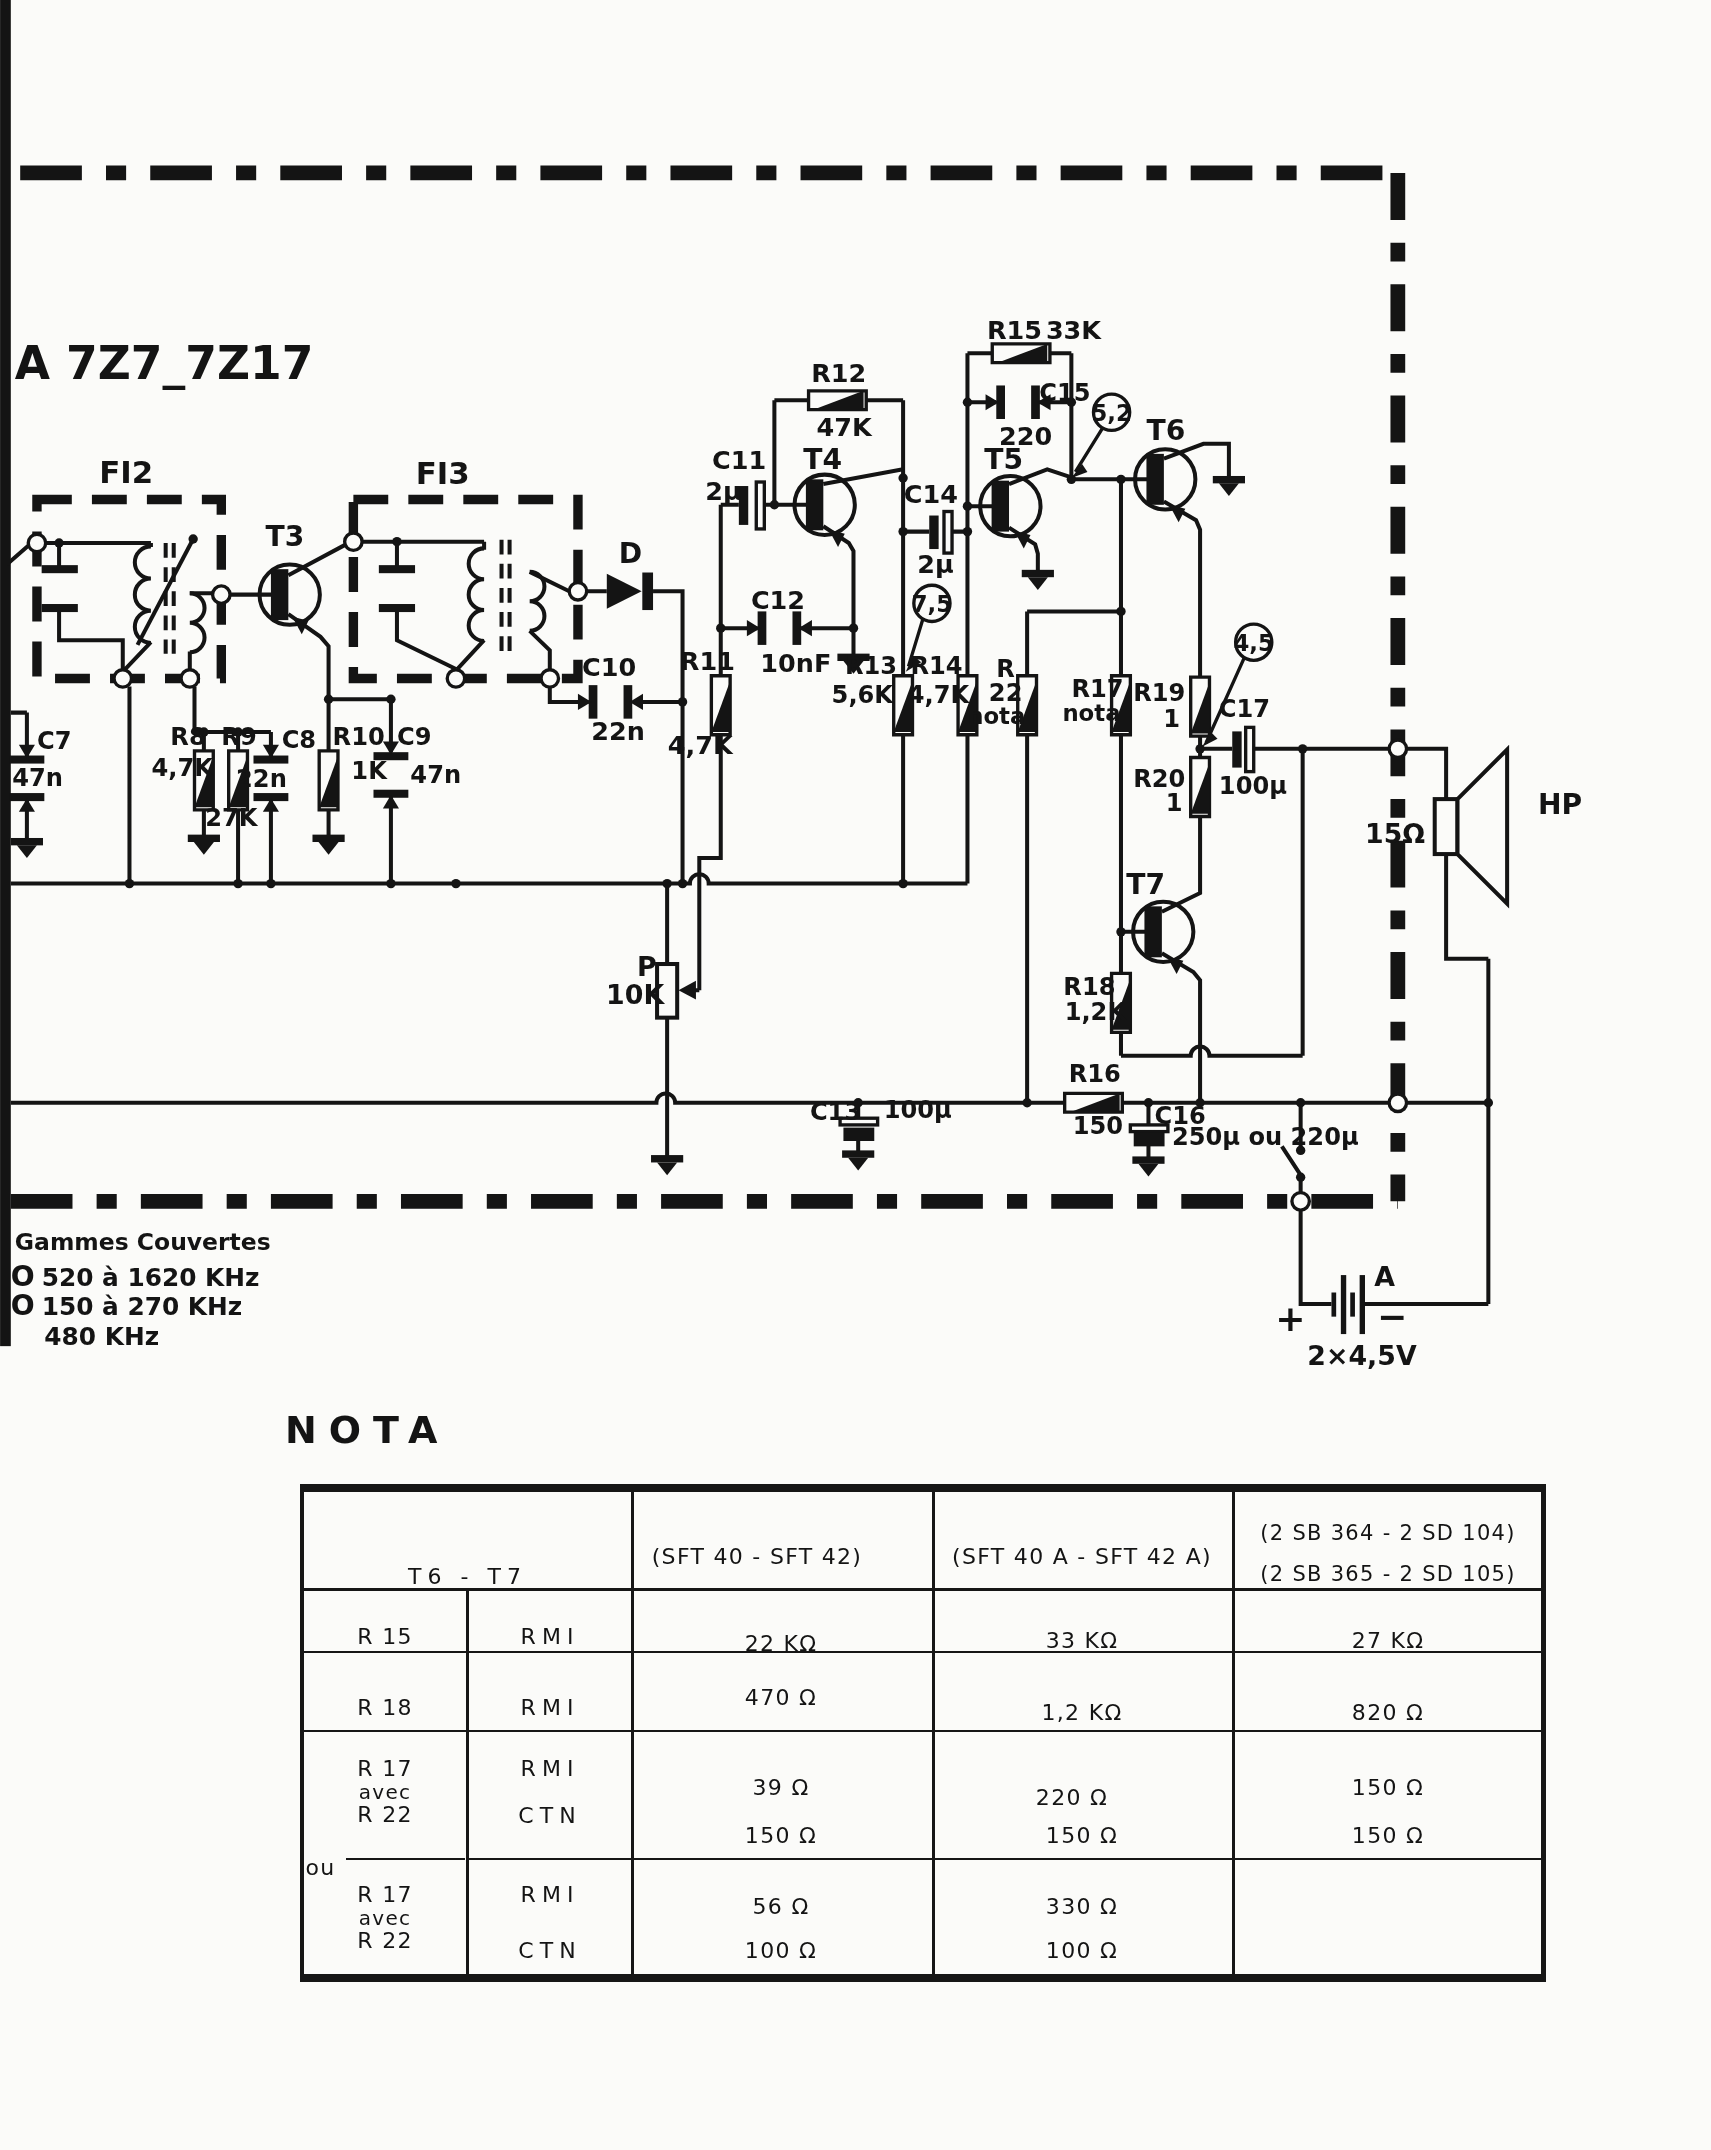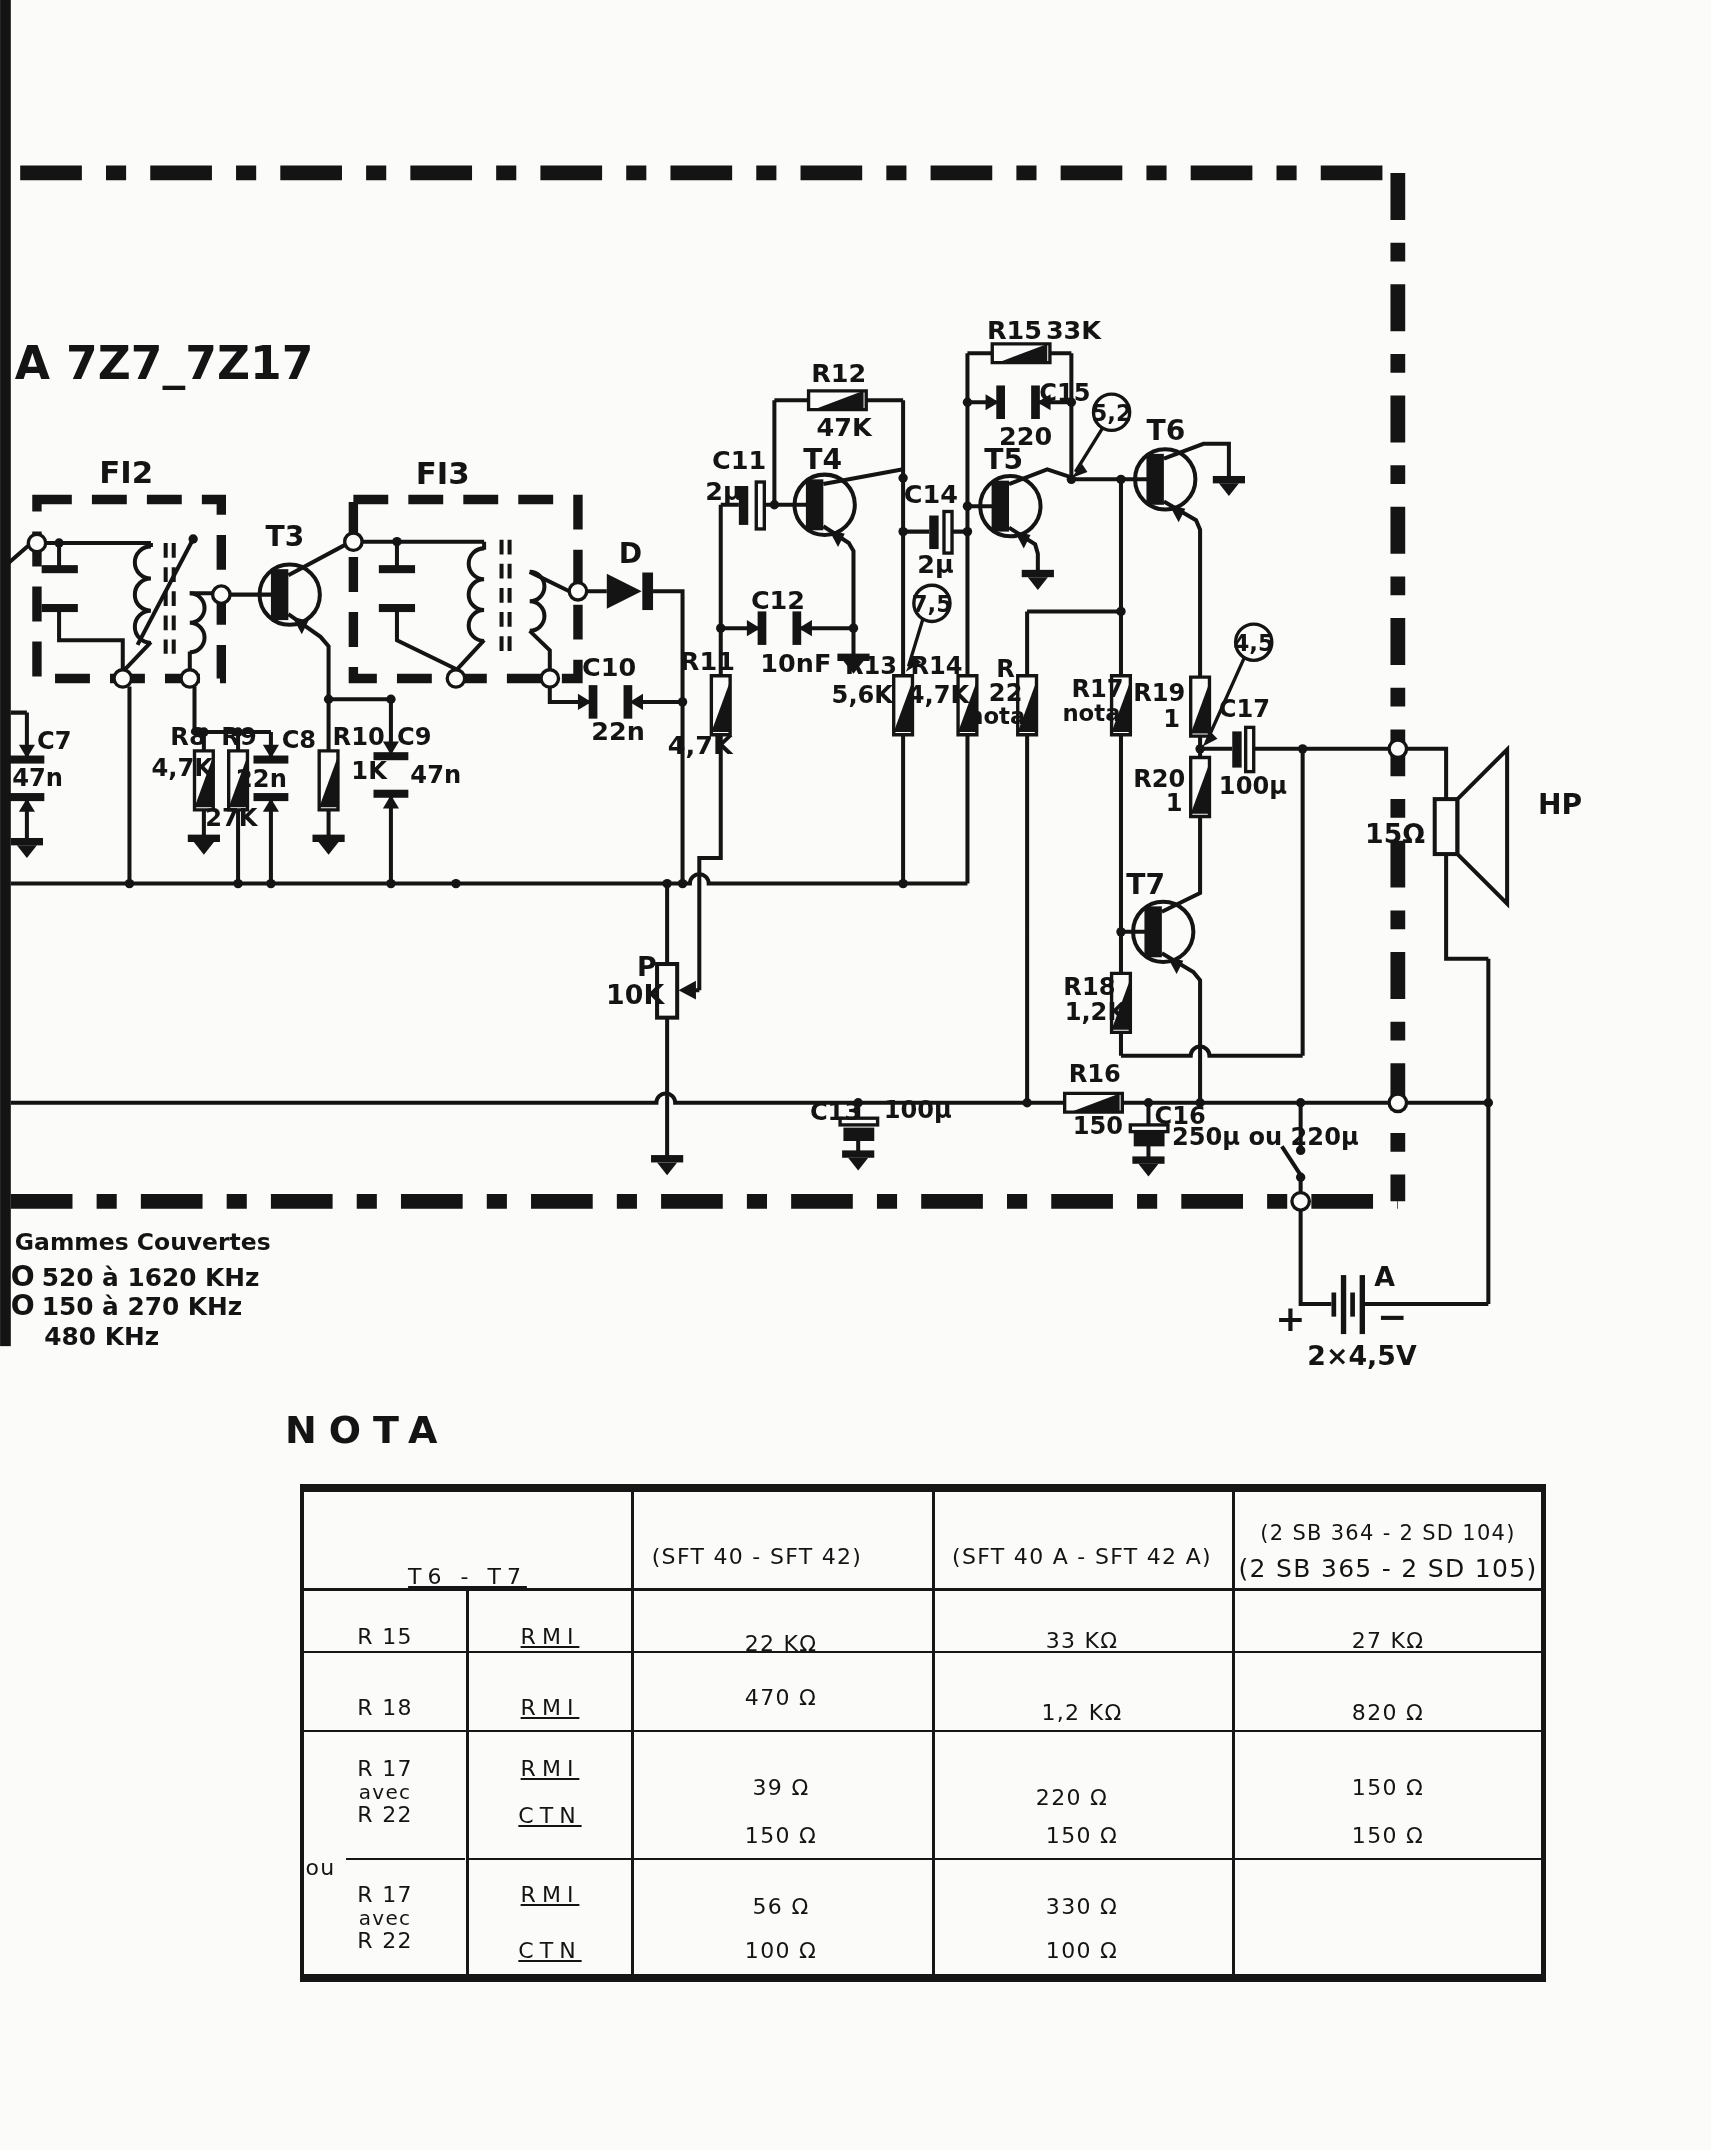--- a/index.html
+++ b/index.html
@@ -6,21 +6,21 @@
   body{width:1711px;height:2151px;background:#fbfbf9;position:relative;
        font-family:"DejaVu Sans",sans-serif;color:#141414;overflow:hidden;}
   svg text{fill:#141414;font-family:"DejaVu Sans",sans-serif;font-weight:600;}
   .abs{position:absolute;}
   #nota-title{left:285px;top:1408px;font-size:38px;font-weight:800;letter-spacing:12px;
       font-family:"DejaVu Sans",sans-serif;}
   #nota-table{left:300px;top:1484px;width:1246px;height:498px;}
   .ln{position:absolute;background:#161616;}
   .tc{position:absolute;text-align:center;font-size:22px;letter-spacing:1.3px;
       font-family:"DejaVu Sans",sans-serif;color:#141414;margin-top:18px;}
-  .tt{letter-spacing:6px;text-decoration:underline;}
+  .tt{letter-spacing:6px;}
 </style>
 </head>
 <body>
 
 <svg width="1711" height="1381" viewBox="0 0 2552 2060" class="abs" style="left:0;top:0">
   <defs>
     <g id="resv">
         <polygon points="-14,0 14,0 14,88 -14,88" fill="#fbfbf9" stroke="#141414" stroke-width="5"></polygon>
         <polygon points="14,8 14,84 -14,84" fill="#141414"></polygon>
       </g>
@@ -355,21 +355,21 @@
   <div class="ln" style="left:4px;top:104px;width:1237px;height:2.7px"></div>
   <div class="ln" style="left:4px;top:167px;width:1237px;height:2px"></div>
   <div class="ln" style="left:4px;top:246px;width:1237px;height:2px"></div>
   <div class="ln" style="left:46px;top:374px;width:119px;height:2px"></div>
   <div class="ln" style="left:169px;top:374px;width:1072px;height:2px"></div>
 
   <div class="tc tt" style="left:4px;top:62px;width:327px">T6 - T7</div>
   <div class="tc" style="left:331px;top:42px;width:252px">(SFT 40  -  SFT 42)</div>
   <div class="tc" style="left:632px;top:42px;width:300px">(SFT 40 A  -  SFT 42 A)</div>
   <div class="tc" style="left:935px;top:19px;width:306px;font-size:21px">(2 SB 364   -   2 SD 104)</div>
-  <div class="tc" style="left:935px;top:52px;width:306px;font-size:25px">(2 SB 365   -   2 SD 105)</div>
+  <div class="tc" style="left:935px;top:60px;width:306px;font-size:21px">(2 SB 365   -   2 SD 105)</div>
 
   <div class="tc" style="left:4px;top:122px;width:162px">R 15</div>
   <div class="tc tt" style="left:169px;top:122px;width:162px">RMI</div>
   <div class="tc" style="left:331px;top:129px;width:300px">22 KΩ</div>
   <div class="tc" style="left:632px;top:126px;width:300px">33 KΩ</div>
   <div class="tc" style="left:935px;top:126px;width:306px">27 KΩ</div>
 
   <div class="tc" style="left:4px;top:193px;width:162px">R 18</div>
   <div class="tc tt" style="left:169px;top:193px;width:162px">RMI</div>
   <div class="tc" style="left:331px;top:183px;width:300px">470 Ω</div>

